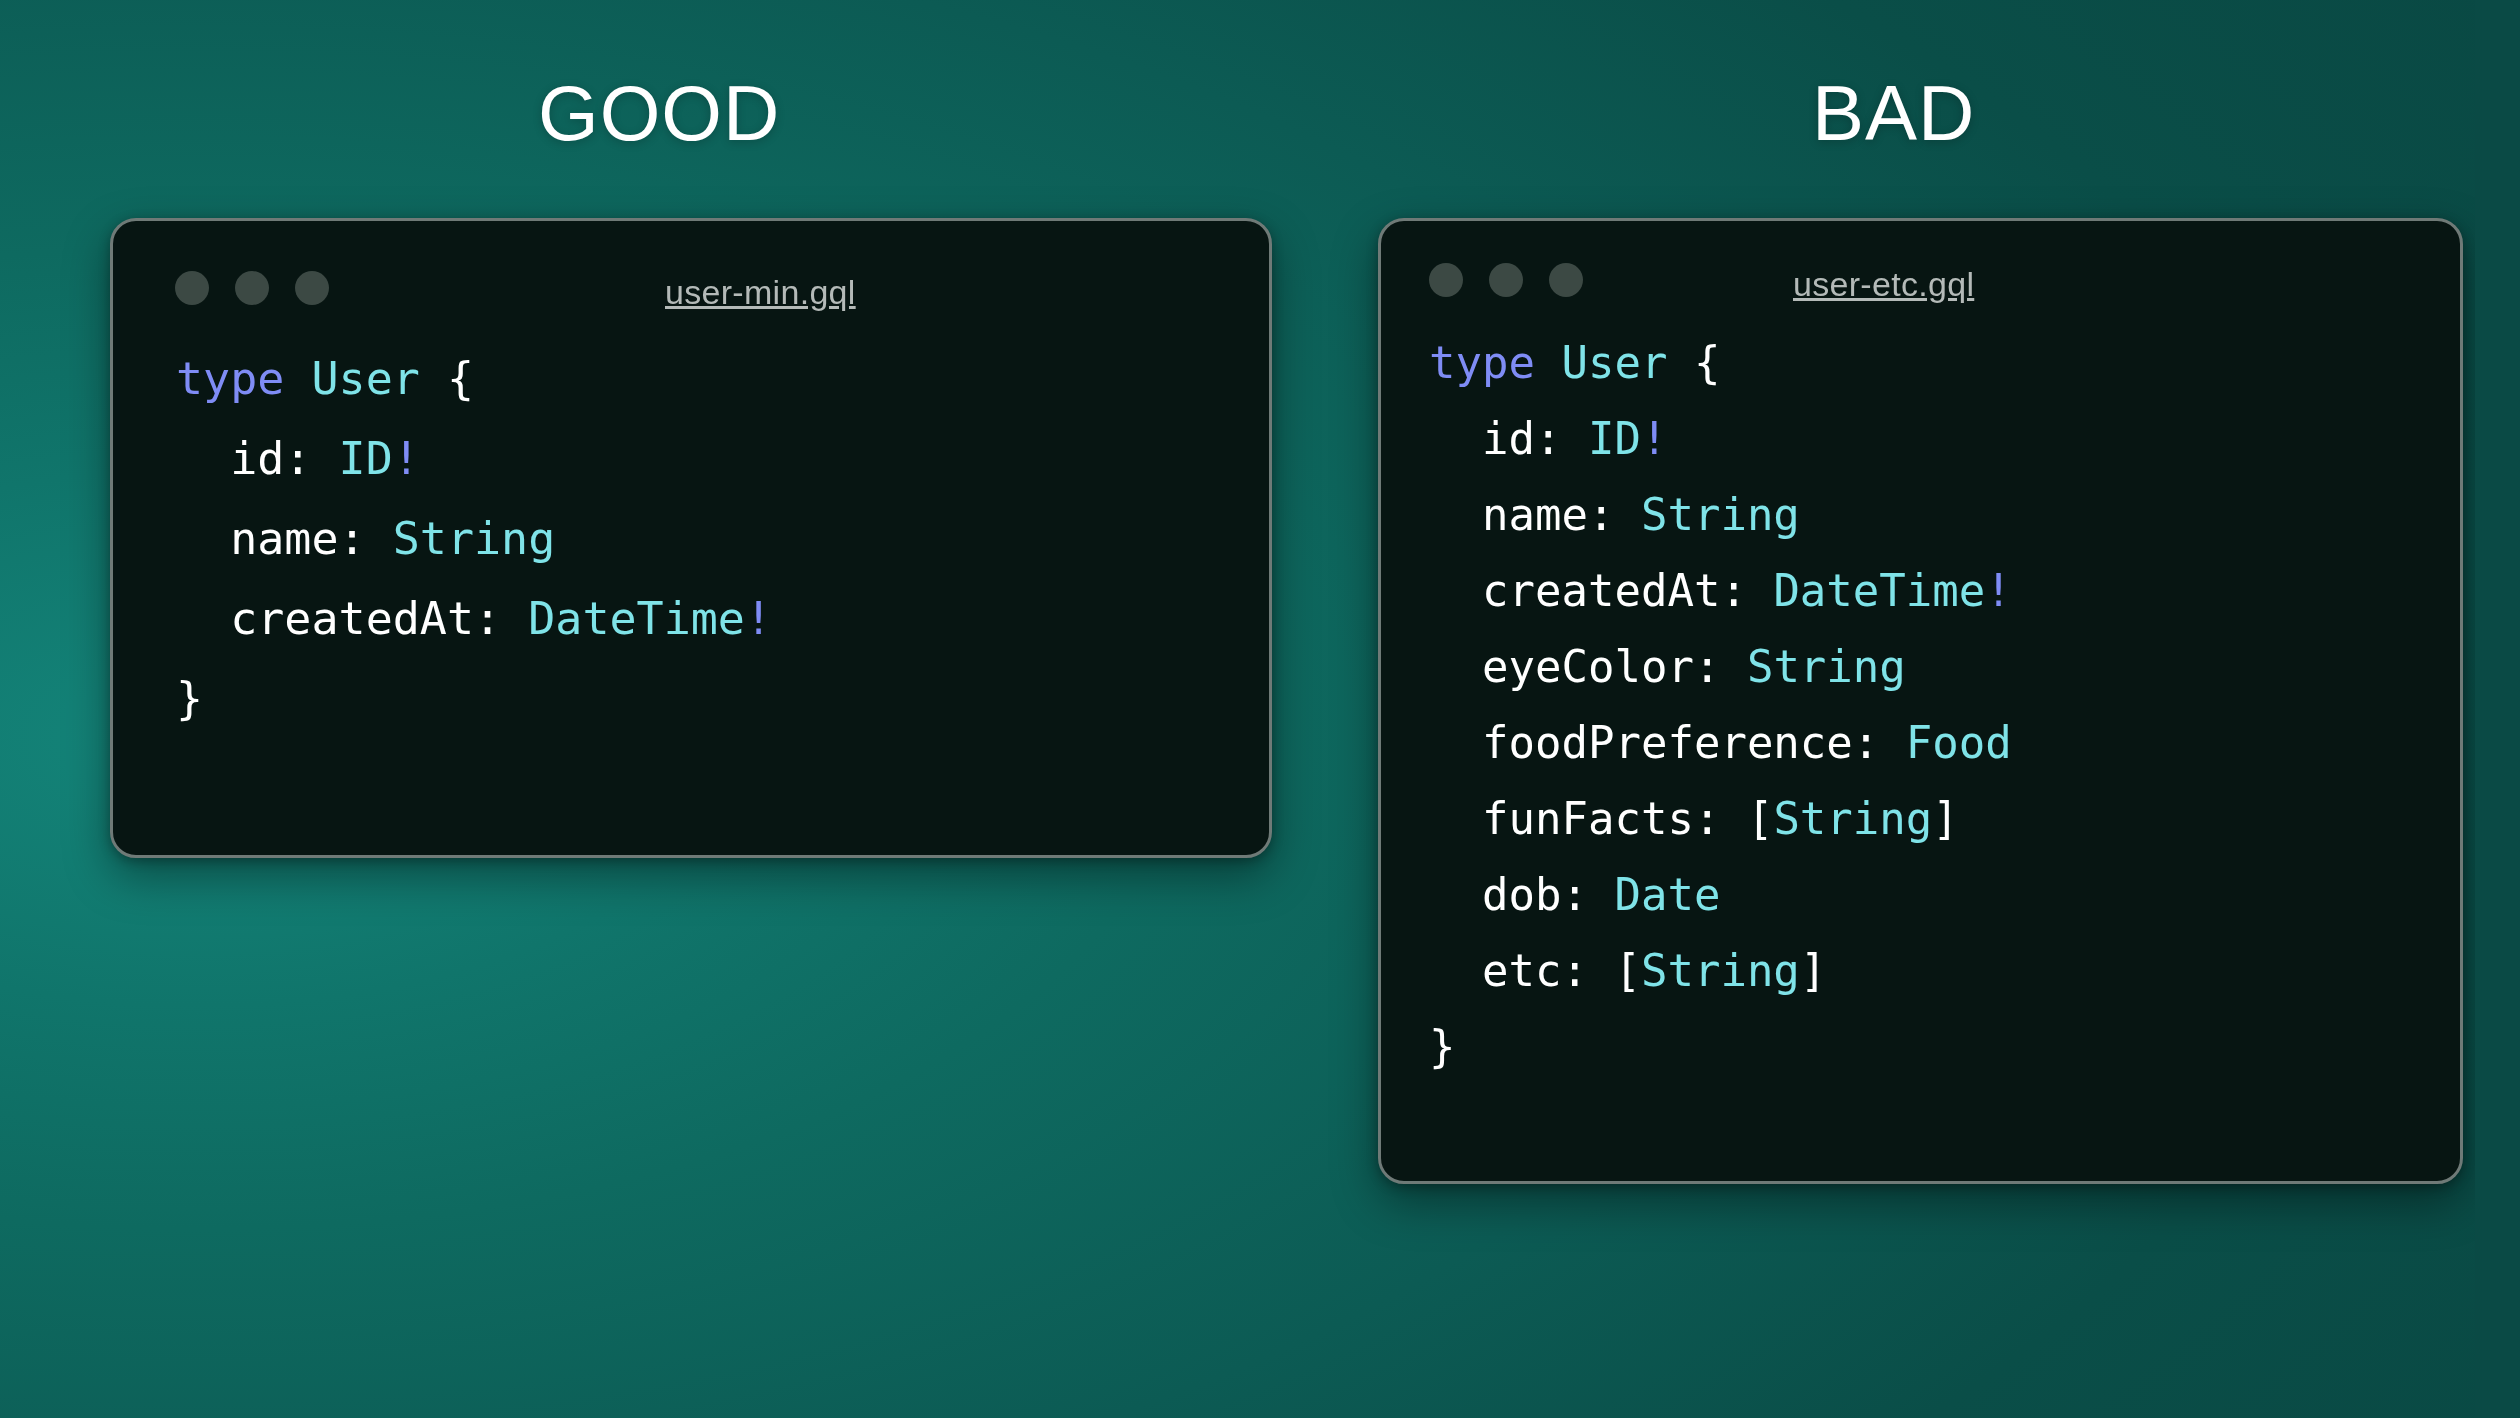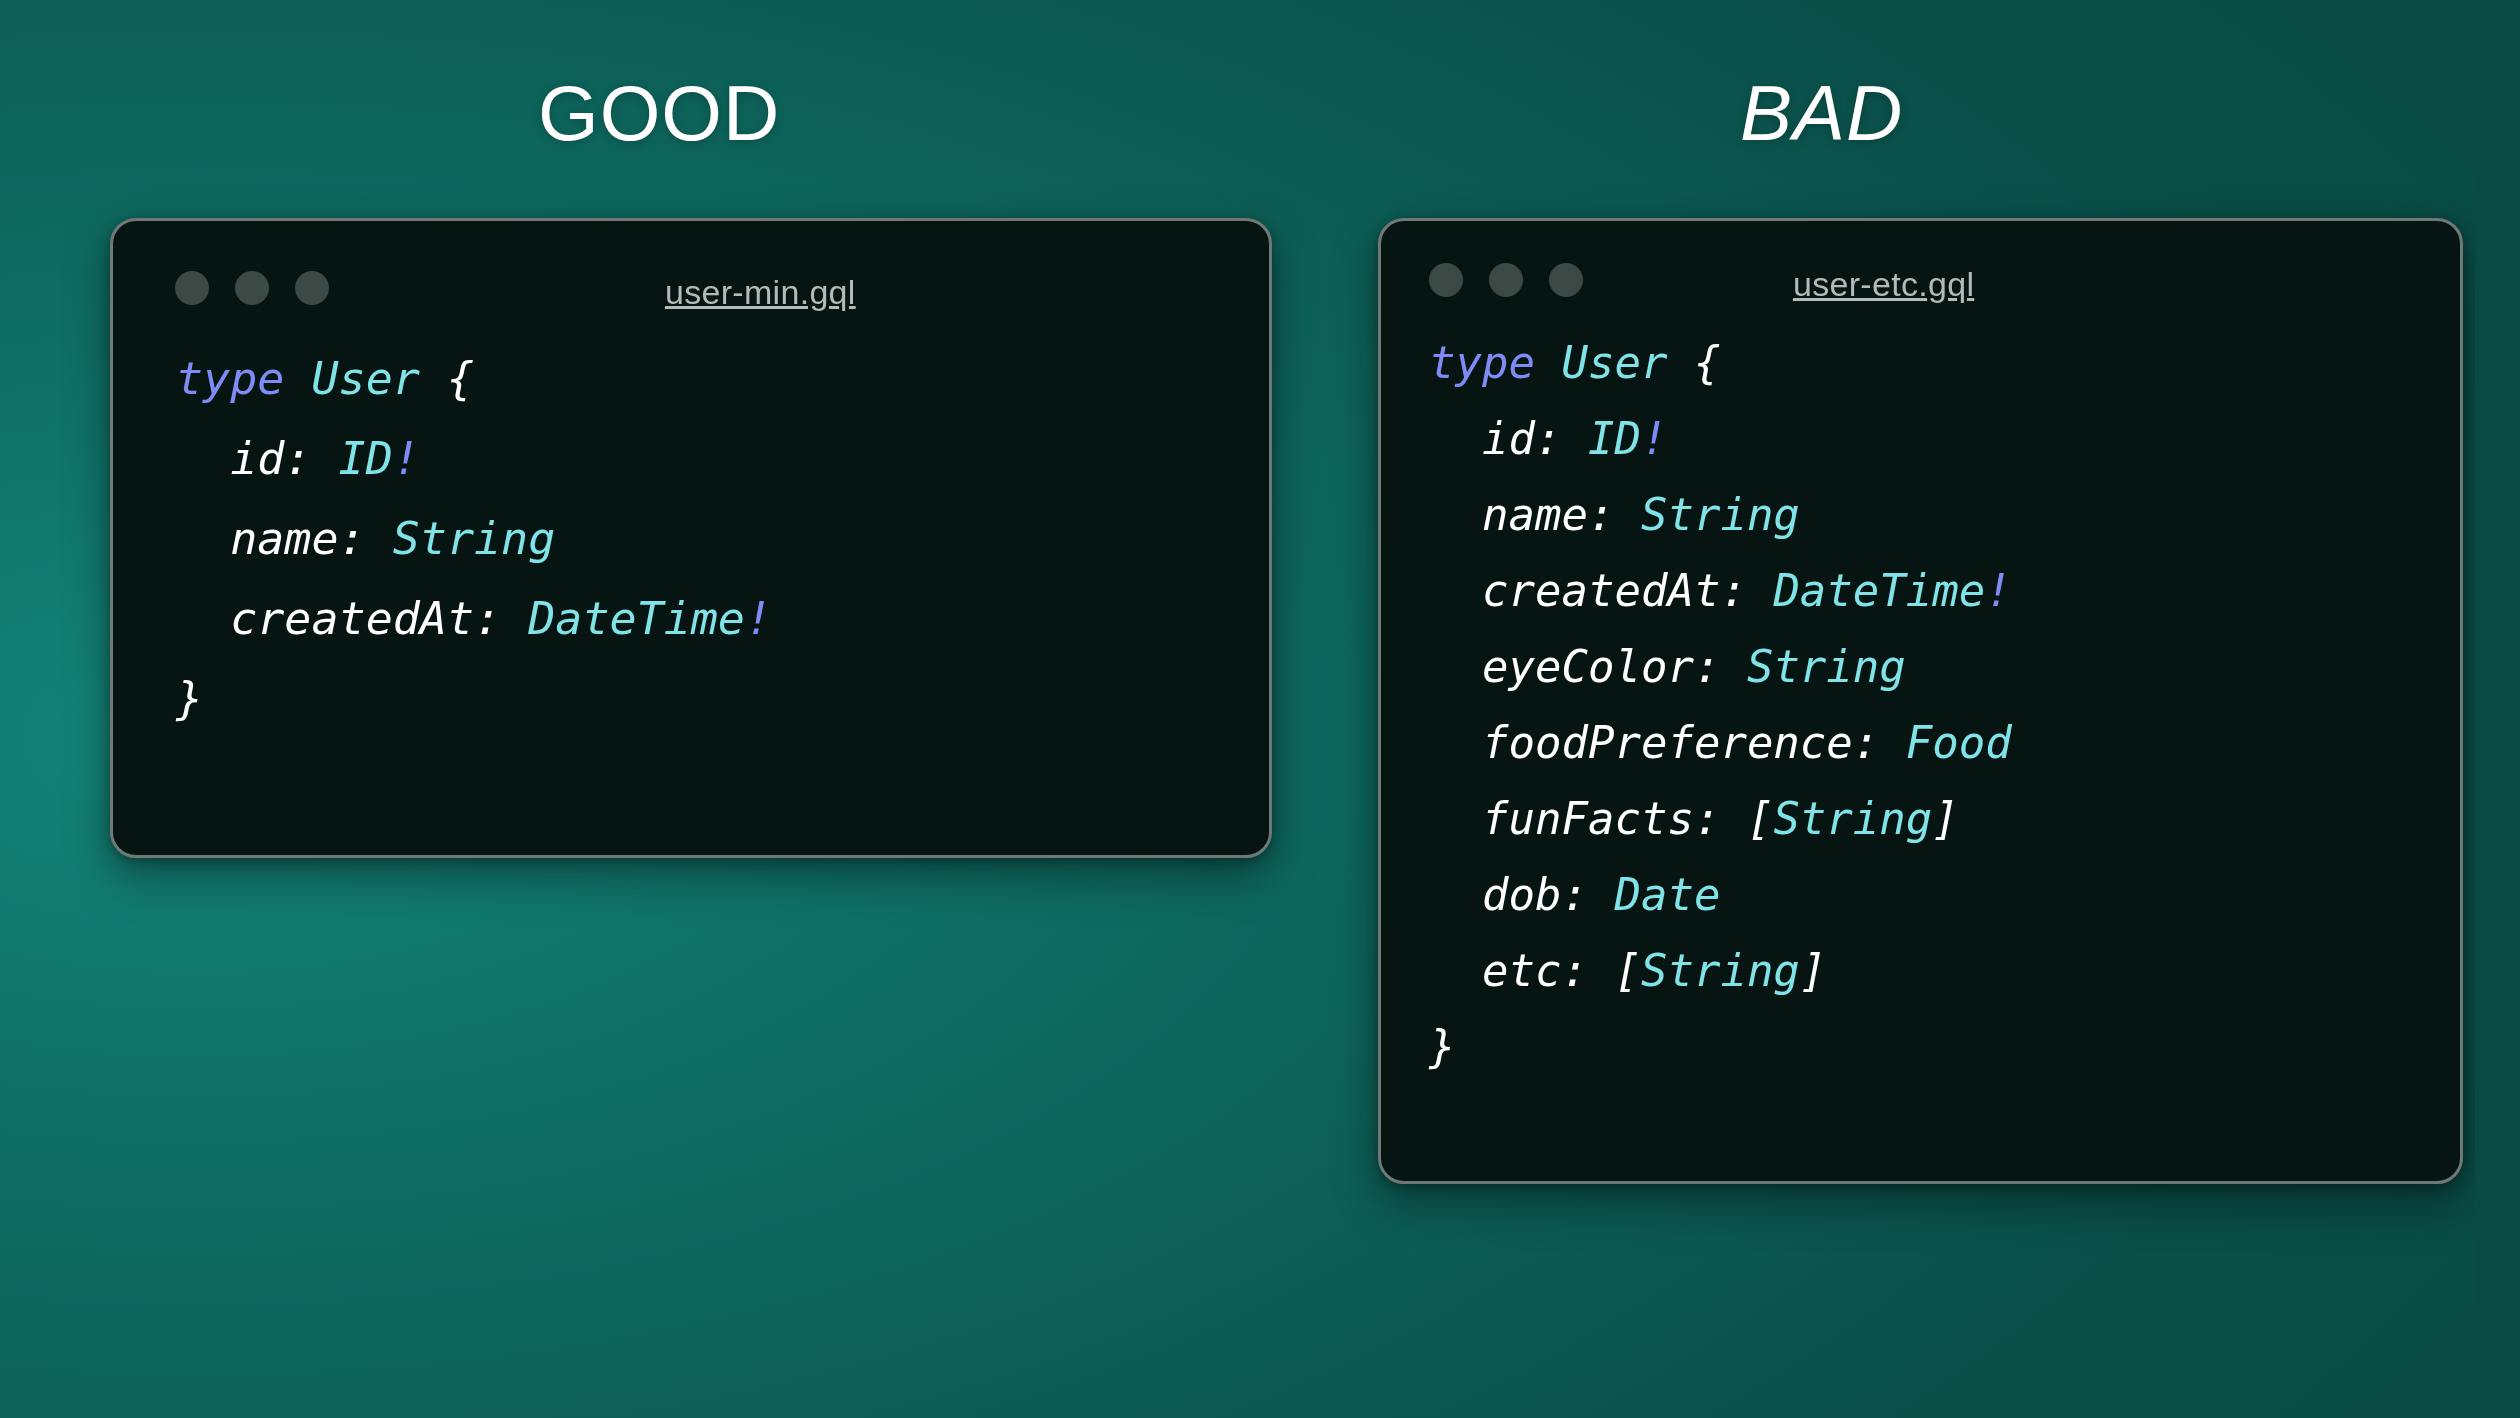--- a/index.html
+++ b/index.html
@@ -28,21 +28,21 @@
     top: 74px;
     color: #ffffff;
     font-size: 78px;
     font-weight: 300;
     letter-spacing: 1px;
     line-height: 1;
     white-space: nowrap;
     text-shadow: 0 2px 10px rgba(0,0,0,0.22);
   }
   #heading-good { left: 538px; }
-  #heading-bad  { left: 1740px; font-style: italic; }
+  #heading-bad  { left: 1812px; }
 
   
   .window {
     position: absolute;
     background: #071512;
     border: 3px solid #6f7a77;
     border-radius: 26px;
     box-shadow:
       0 18px 46px rgba(0,0,0,0.40),
       0 3px 12px rgba(0,0,0,0.30);
@@ -96,21 +96,20 @@
   #window-good .filename { left: 552px; }
   #window-bad  .filename { left: 1790px; top: 44px; }
   
   #window-bad .filename { left: 412px; }
 
   
   .code {
     font-family: "DejaVu Sans Mono", "Liberation Mono", monospace;
     color: #ffffff;
     white-space: pre;
-    font-style: italic;
   }
   #window-good .code {
     padding: 0 0 0 63px;
     font-size: 45px;
     line-height: 80px;
   }
   #window-bad .code {
     padding: 0 0 0 48px;
     font-size: 44px;
     line-height: 76px;

